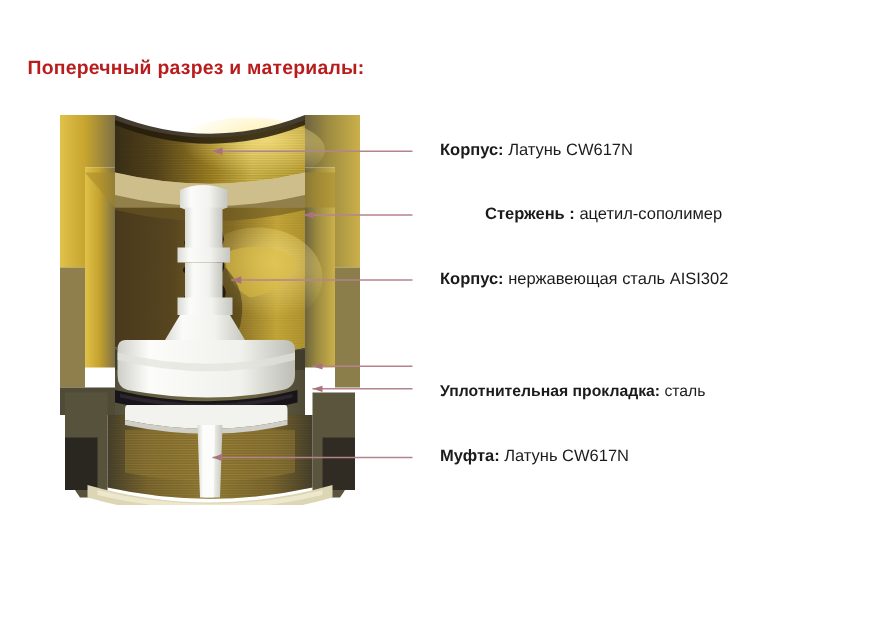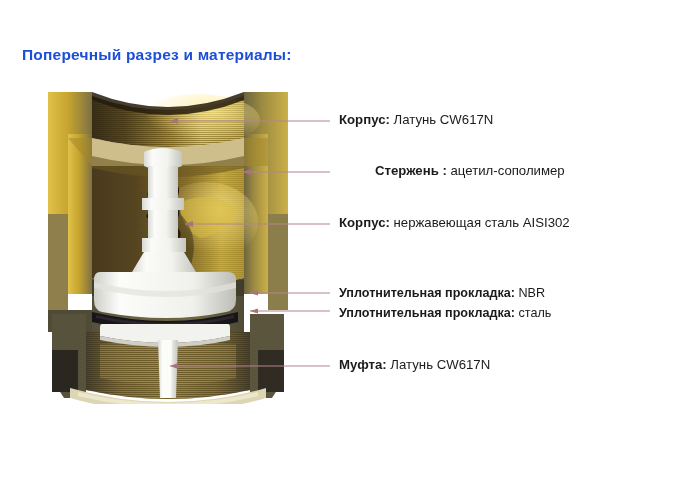--- a/index.html
+++ b/index.html
@@ -18,38 +18,38 @@
   }
 
   
   .page-title {
     position: absolute;
     left: 22px;
     top: 46px;
     font-size: 15.5px;
     font-weight: bold;
     letter-spacing: 0.2px;
-    color: #1d4ed8;
+    color: #b91c1c;
     white-space: nowrap;
   }
 
   
   .figure {
     position: absolute;
     left: 30px;
     top: 82px;
     width: 290px;
     height: 322px;
   }
   .figure-svg { display: block; width: 290px; height: 322px; }
 
   
   .callouts {
     position: absolute;
-    left: 3px; top: 0;
+    left: 16px; top: 0;
     width: 601px; height: 500px;
     pointer-events: none;
   }
   .callout {
     position: absolute;
     white-space: nowrap;
     font-size: 13.2px;
     color: #1b1b1b;
     pointer-events: auto;
     line-height: 1.18;
@@ -273,23 +273,20 @@
   </div>
 
   <div class="callout c-stem">
     <span class="k">Стержень :</span><span class="v"> ацетил-сополимер</span>
   </div>
 
   <div class="callout c-spring">
     <span class="k">Корпус:</span><span class="v"> нержавеющая сталь AISI302</span>
   </div>
 
-  <div class="callout c-gasket1">
-    <span class="k">Уплотнительная прокладка:</span><span class="v"> NBR</span>
-  </div>
 
   <div class="callout c-gasket2">
     <span class="k">Уплотнительная прокладка:</span><span class="v"> сталь</span>
   </div>
 
   <div class="callout c-coupling">
     <span class="k">Муфта:</span><span class="v"> Латунь CW617N</span>
   </div>
 
 </div>

